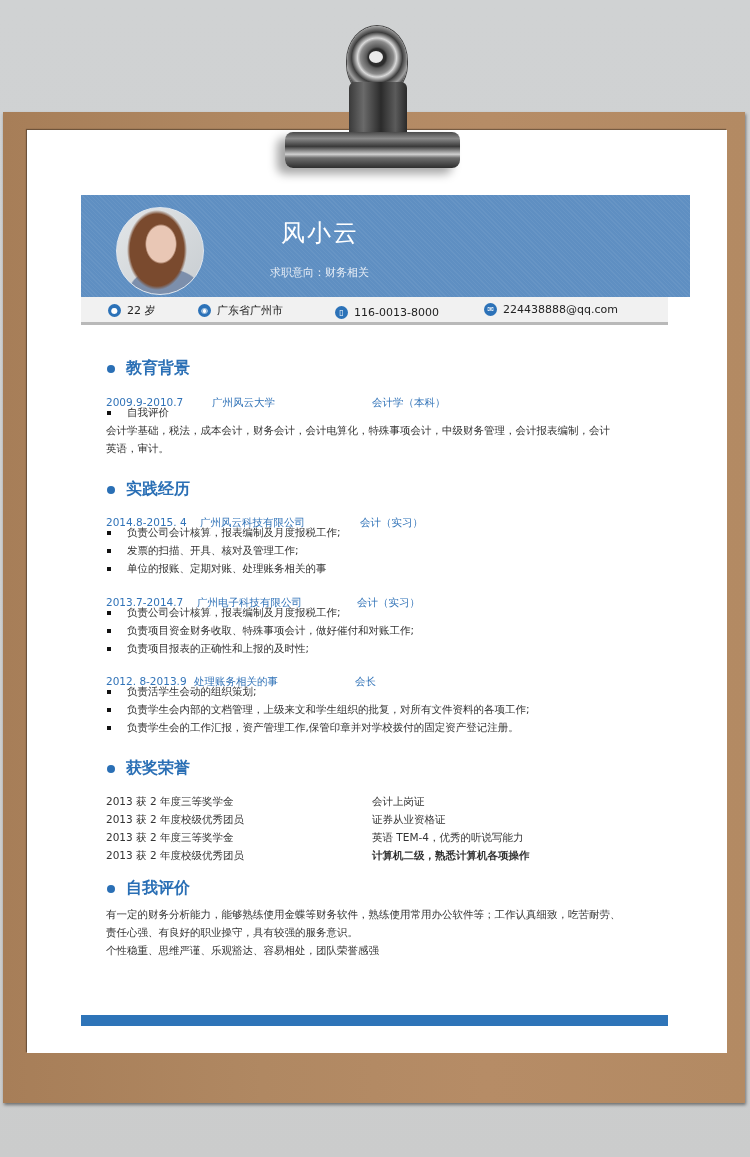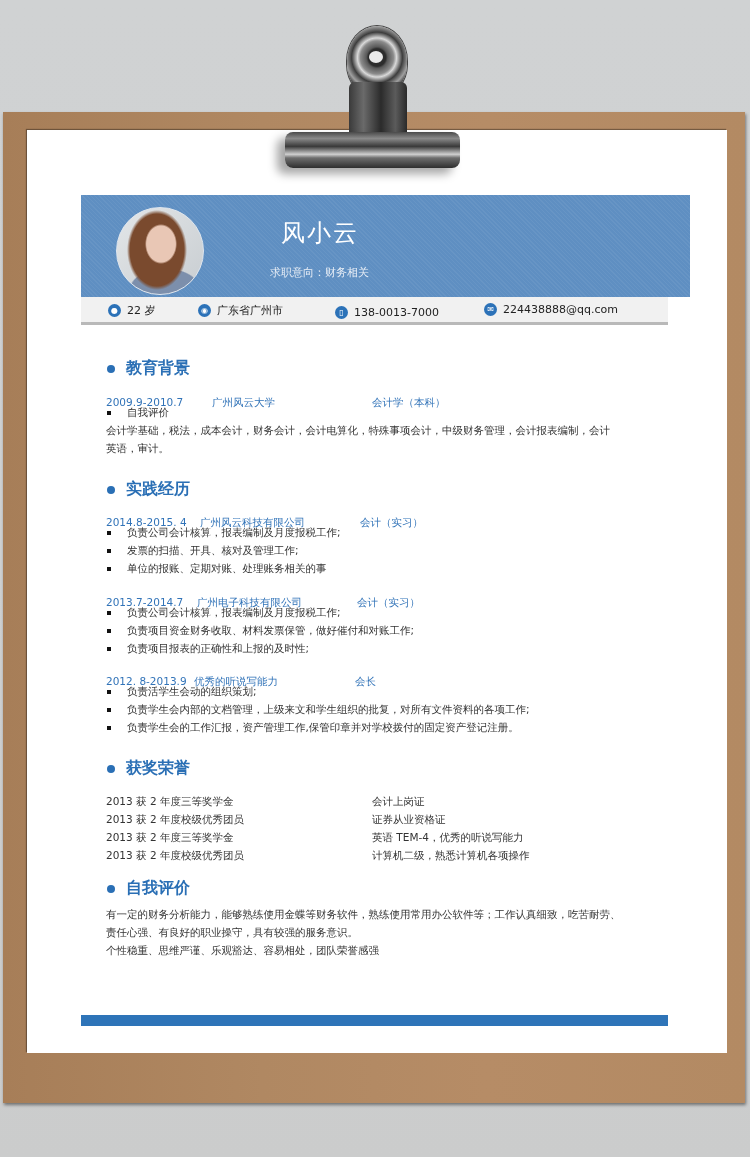--- a/index.html
+++ b/index.html
@@ -113,21 +113,21 @@
   <div class="info-item" style="left:27px;">
     <span class="ic">●</span>
     <span>22 岁</span>
   </div>
   <div class="info-item" style="left:117px;">
     <span class="ic">◉</span>
     <span>广东省广州市</span>
   </div>
   <div class="info-item" style="left:254px; top:9px;">
     <span class="ic">▯</span>
-    <span>138-0013-7000</span>
+    <span>116-0013-8000</span>
   </div>
   <div class="info-item" style="left:403px;">
     <span class="ic">✉</span>
     <span>224438888@qq.com</span>
   </div>
 </div>
 
 <div class="sec-title" style="top:358px;">
   <span class="dot"></span>
   <span>教育背景</span>
@@ -171,30 +171,30 @@
   <span class="col" style="left:0;">2013.7-2014.7</span>
   <span class="col" style="left:91px;">广州电子科技有限公司</span>
   <span class="col" style="left:251px;">会计（实习）</span>
 </div>
 <div class="bullet" style="top:606px;">
     <span class="sq"></span>
     <span>负责公司会计核算，报表编制及月度报税工作;</span>
   </div>
 <div class="bullet" style="top:624px;">
     <span class="sq"></span>
-    <span>负责项目资金财务收取、材料发票保管，做好催付和对账工作;</span>
+    <span>负责项目资金财务收取、特殊事项会计，做好催付和对账工作;</span>
   </div>
 <div class="bullet" style="top:642px;">
     <span class="sq"></span>
     <span>负责项目报表的正确性和上报的及时性;</span>
   </div>
 
 <div class="row blue" style="top:667px;">
   <span class="col" style="left:0;">2012. 8-2013.9</span>
-  <span class="col" style="left:88px;">优秀的听说写能力</span>
+  <span class="col" style="left:88px;">处理账务相关的事</span>
   <span class="col" style="left:249px;">会长</span>
 </div>
 <div class="bullet" style="top:685px;">
     <span class="sq"></span>
     <span>负责活学生会动的组织策划;</span>
   </div>
 <div class="bullet" style="top:703px;">
     <span class="sq"></span>
     <span>负责学生会内部的文档管理，上级来文和学生组织的批复，对所有文件资料的各项工作;</span>
   </div>
@@ -214,21 +214,21 @@
 <div class="row txt" style="top:805px;">
   <span class="col" style="left:0;">2013 获 2 年度校级优秀团员</span>
   <span class="col" style="left:266px;">证券从业资格证</span>
 </div>
 <div class="row txt" style="top:823px;">
   <span class="col" style="left:0;">2013 获 2 年度三等奖学金</span>
   <span class="col" style="left:266px;">英语 TEM-4，优秀的听说写能力</span>
 </div>
 <div class="row txt" style="top:841px;">
   <span class="col" style="left:0;">2013 获 2 年度校级优秀团员</span>
-  <span class="col" style="left:266px;">计算机二级，熟悉计算机各项操作</span>
+  <span class="col" style="left:266px;font-weight:bold;">计算机二级，熟悉计算机各项操作</span>
 </div>
 
 <div class="sec-title" style="top:878px;">
   <span class="dot"></span>
   <span>自我评价</span>
 </div>
 <div class="row txt" style="top:908px;">有一定的财务分析能力，能够熟练使用金蝶等财务软件，熟练使用常用办公软件等；工作认真细致，吃苦耐劳、</div>
 <div class="row txt" style="top:926px;">责任心强、有良好的职业操守，具有较强的服务意识。</div>
 <div class="row txt" style="top:944px;">个性稳重、思维严谨、乐观豁达、容易相处，团队荣誉感强</div>
 

